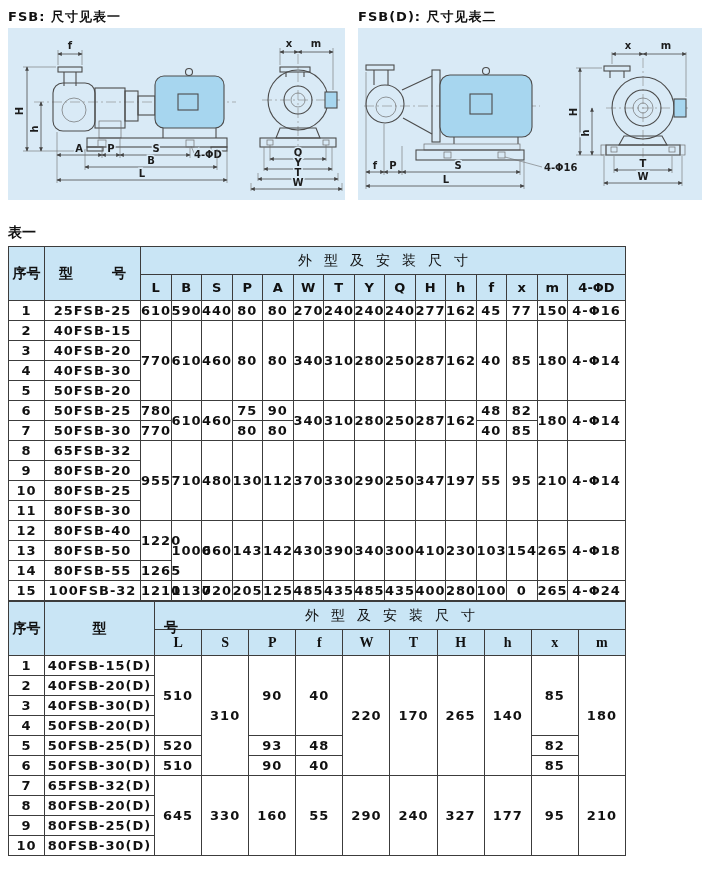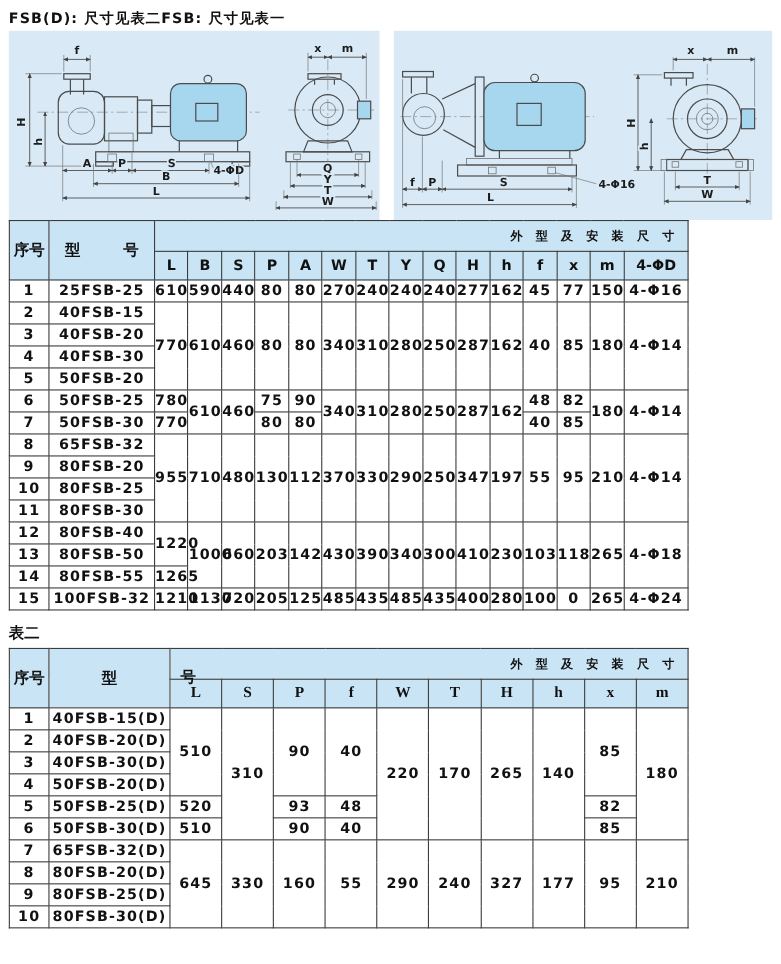--- a/index.html
+++ b/index.html
@@ -18,21 +18,21 @@
   table{border-collapse:collapse;table-layout:fixed;width:618px;}
   th,td{border:1px solid #3c3c3c;text-align:center;vertical-align:middle;padding:0;overflow:visible;}
   thead th{background:#c9e5f5;}
   td{height:19px;font-size:13px;font-weight:bold;letter-spacing:1px;line-height:1;}
   .c-idx{width:36px;} .t1 .c-model{width:96px;} .t2 .c-model{width:110px;} .t1 .c-phid{width:58px;}
   .th-idx{font-size:14px;font-weight:bold;}
   .th-model{font-size:14px;font-weight:bold;}
   .t1 .th-model span{display:inline-block;}
   .t1 .th-model{padding:0 14px;}
   .t1 .th-model .sp{display:flex;justify-content:space-between;}
-  .th-group{height:27px;font-size:11px;font-weight:bold;letter-spacing:12px;text-indent:12px;text-align:right;}
+  .th-group{height:27px;font-size:14px;font-weight:normal;letter-spacing:12px;text-indent:12px;}
   .th-col{height:25px;font-size:13px;font-weight:bold;}
   .t2 .th-col{font-family:"Liberation Serif",serif;font-size:14px;}
   .th-model2{position:relative;font-size:14px;font-weight:bold;}
   .hao-overflow{position:absolute;right:-24px;top:50%;transform:translateY(-58%);z-index:2;}
   td.model-cell{letter-spacing:1px;margin-top:12px;}
 
   
   .ln{fill:none;stroke:#4c4c4c;stroke-width:1.1;}
   .thin{fill:none;stroke:#6f6f6f;stroke-width:0.7;}
   .blue{fill:#a7d6ef;}
@@ -44,22 +44,22 @@
   .dlb{font-family:"DejaVu Sans",sans-serif;font-size:10px;font-weight:bold;fill:#1c1c1c;
        text-anchor:middle;paint-order:stroke fill;stroke:#d9eaf6;stroke-width:3px;}
   .dlb-s{text-anchor:start;}
 </style>
 </head>
 <body>
 
 <div class="page">
 
   <div class="titles-row">
+    <div class="fig-title t-left">FSB: 尺寸见表一</div>
     <div class="fig-title">FSB(D): 尺寸见表二</div>
-    <div class="fig-title t-left">FSB: 尺寸见表一</div>
   </div>
 
   <div class="fig-row">
 
     <div class="panel p1">
       <svg width="337" height="172" viewBox="0 0 337 172">
         <defs>
           <marker id="arL" viewBox="0 0 10 10" refX="8" refY="5" markerWidth="6" markerHeight="6" orient="auto-start-reverse">
             <path d="M0 1 L9 5 L0 9 Z" fill="#444"></path>
           </marker>
@@ -237,20 +237,21 @@
           <text class="dlb" x="285" y="139">T</text>
           <line class="ext" x1="246" y1="128" x2="246" y2="158"></line>
           <line class="ext" x1="324" y1="128" x2="324" y2="158"></line>
           <line class="dim" x1="246" y1="155" x2="324" y2="155"></line>
           <text class="dlb" x="285" y="152">W</text>
         </g>
       </svg>
     </div>
   </div>
 
+  <div class="tbl-label">表一</div>
 
   <table class="t1">
     <colgroup>
       <col class="c-idx">
         <col class="c-model">
       <col>
         <col>
         <col>
         <col>
         <col>
@@ -403,30 +404,30 @@
         <tr>
           <td>11</td>
           <td class="model-cell">80FSB-30</td>
         </tr>
         <tr>
           <td>12</td>
           <td class="model-cell">80FSB-40</td>
           <td rowspan="2">1220</td>
           <td rowspan="3">1000</td>
           <td rowspan="3">660</td>
-          <td rowspan="3">203</td>
+          <td rowspan="3">143</td>
           <td rowspan="3">142</td>
           <td rowspan="3">430</td>
           <td rowspan="3">390</td>
           <td rowspan="3">340</td>
           <td rowspan="3">300</td>
           <td rowspan="3">410</td>
           <td rowspan="3">230</td>
           <td rowspan="3">103</td>
-          <td rowspan="3">118</td>
+          <td rowspan="3">154</td>
           <td rowspan="3">265</td>
           <td rowspan="3">4-Φ18</td>
         </tr>
         <tr>
           <td>13</td>
           <td class="model-cell">80FSB-50</td>
         </tr>
         <tr>
           <td>14</td>
           <td class="model-cell">80FSB-55</td>
@@ -447,21 +448,20 @@
           <td>400</td>
           <td>280</td>
           <td>100</td>
           <td>0</td>
           <td>265</td>
           <td>4-Φ24</td>
         </tr>
       </tbody>
   </table>
 
-  <div class="tbl-label second">表二</div>
 
   <table class="t2">
     <colgroup>
       <col class="c-idx">
         <col class="c-model">
       <col>
         <col>
         <col>
         <col>
         <col>

